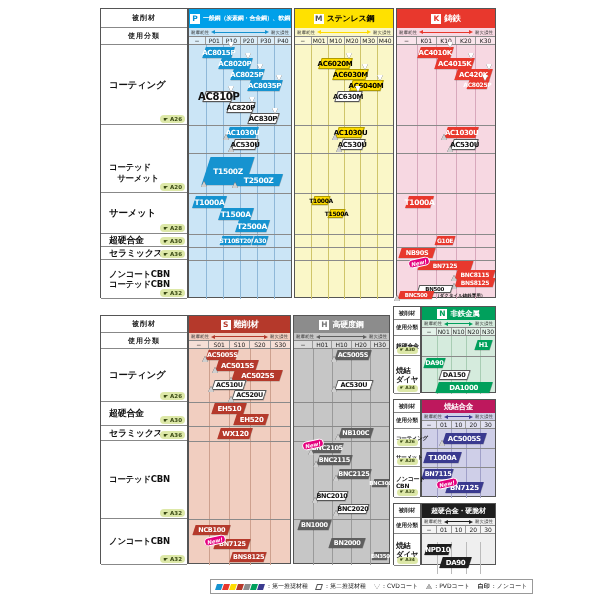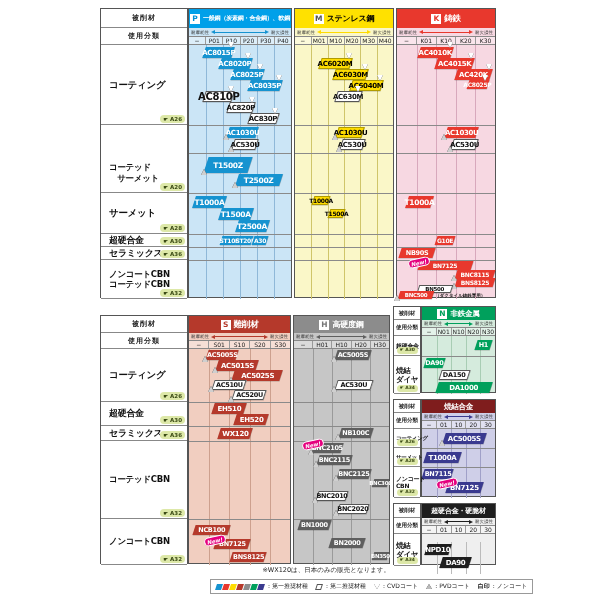--- a/index.html
+++ b/index.html
@@ -48,21 +48,20 @@
 .sw.white{background:#fff;border:1px solid #555}
 .mkcvd-lg{width:0;height:0;border-left:3px solid transparent;border-right:3px solid transparent;border-top:5px solid #fff;filter:drop-shadow(0 0 0.6px #222)}
 .mkpvd-lg{width:0;height:0;border-left:3px solid transparent;border-right:3px solid transparent;border-bottom:5px solid #bbb;filter:drop-shadow(0 0 0.6px #222)}
 .ltext{white-space:nowrap}
 .ltext.bold{font-weight:bold}
 </style>
 </head>
 <body>
 
 <div id="canvas">
-  <div id="footnote">※WX120は、日本のみの販売となります。</div>
   <div id="legend">
       <div class="litem">
         <div class="swrow">
           <div class="sw" style="background: rgb(22, 147, 208);"></div>
           <div class="sw" style="background: rgb(232, 56, 45);"></div>
           <div class="sw" style="background: rgb(255, 220, 0);"></div>
           <div class="sw" style="background: rgb(181, 57, 43);"></div>
           <div class="sw" style="background: rgb(140, 140, 140);"></div>
           <div class="sw" style="background: rgb(0, 160, 92);"></div>
           <div class="sw" style="background: rgb(58, 58, 143);"></div>
@@ -206,21 +205,21 @@
         <div class="gbox" style="left: 39.1px; top: 82px; width: 28.9px; height: 11px;">
           <div class="gskew" style="background: rgb(22, 147, 208); border: none;"></div>
           <div class="glabel" style="font-size: 7px; color: rgb(255, 255, 255);">AC1030U</div>
           <div class="mk mkpvd"></div>
         </div>
         <div class="gbox" style="left: 44.2px; top: 94px; width: 23.8px; height: 11px;">
           <div class="gskew" style="background: rgb(255, 255, 255); border: 1px solid rgb(85, 85, 85);"></div>
           <div class="glabel" style="font-size: 7px; color: rgb(17, 17, 17);">AC530U</div>
           <div class="mk mkpvd"></div>
         </div>
-        <div class="gbox" style="left: 17px; top: 112px; width: 44.2px; height: 16px;">
+        <div class="gbox" style="left: 17px; top: 112px; width: 44.2px; height: 28px;">
           <div class="gskew" style="background: rgb(22, 147, 208); border: none;"></div>
           <div class="glabel" style="font-size: 7.5px; color: rgb(255, 255, 255);">T1500Z</div>
           <div class="mk mkpvd"></div>
         </div>
         <div class="gbox" style="left: 47.6px; top: 129px; width: 44.2px; height: 12px;">
           <div class="gskew" style="background: rgb(22, 147, 208); border: none;"></div>
           <div class="glabel" style="font-size: 7.5px; color: rgb(255, 255, 255);">T2500Z</div>
           <div class="mk mkpvd"></div>
         </div>
         <div class="gbox" style="left: 5.1px; top: 151px; width: 30.6px; height: 12px;">
@@ -720,21 +719,21 @@
       </div>
       <div class="lcell rowcell mini" style="top: 67px; height: 31px;">
         <div class="rowlab" style="font-size: 6px;">
           <div>ノンコート</div>
           <div>CBN</div>
         </div>
         <div class="badge" style="font-size: 4.5px;">☛ A32</div>
       </div>
     </div>
     <div class="section" style="left: 421px; top: 399px; width: 75px; height: 98px; background: rgb(207, 207, 232);">
-      <div class="sheader" style="height: 13px; background: #7f1d1d; color: rgb(255, 255, 255); font-size: 7.5px;">
+      <div class="sheader" style="height: 13px; background: #be185d; color: rgb(255, 255, 255); font-size: 7.5px;">
         <div class="stitle">焼結合金</div>
       </div>
       <div class="arrowrow" style="top: 13px; height: 7px;">
         <div class="artext">耐摩耗性</div>
         <div class="arrowline">
           <div class="ahead left" style="border-right-color: rgb(58, 58, 143);"></div>
           <div class="arrowbar" style="background: rgb(58, 58, 143);"></div>
           <div class="ahead right" style="border-left-color: rgb(58, 58, 143);"></div>
         </div>
         <div class="artext">耐欠損性</div>

